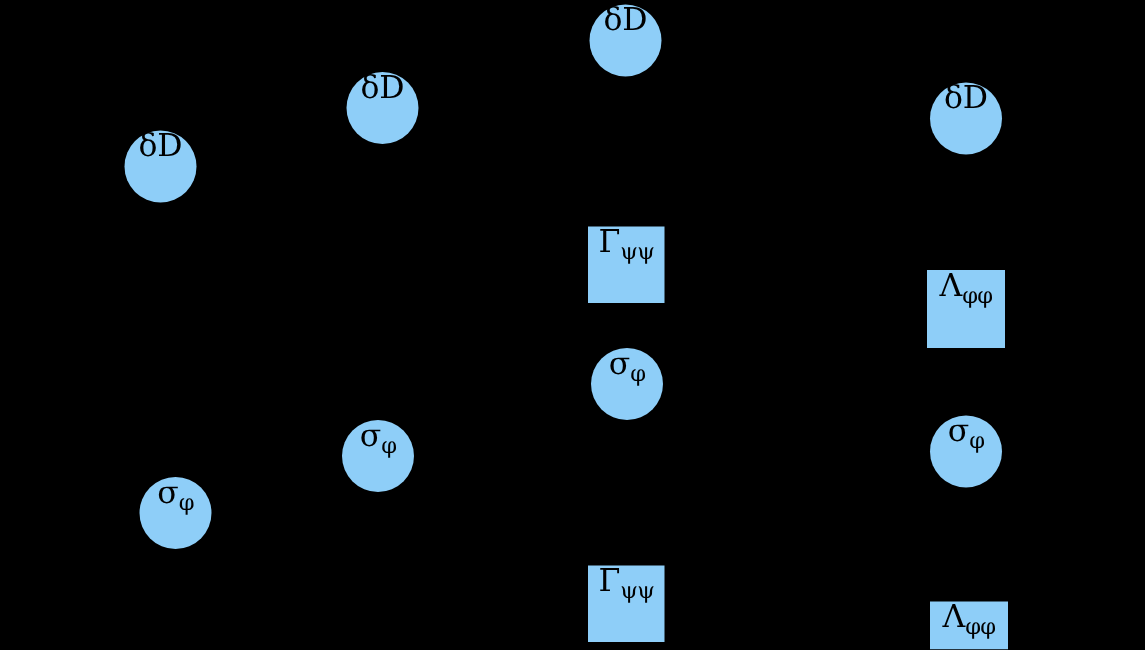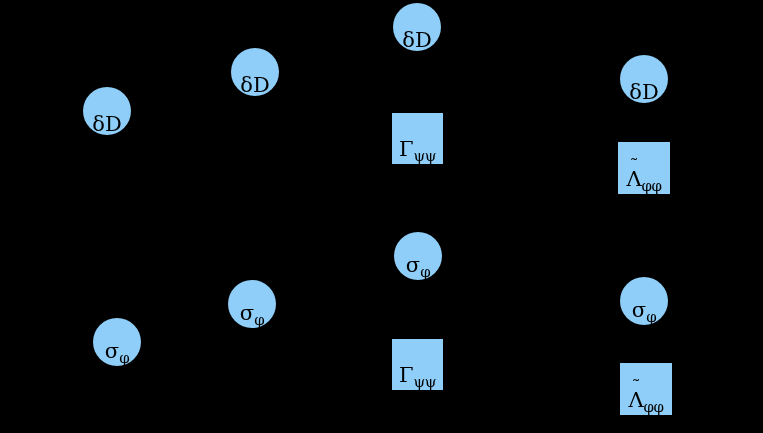--- a/index.html
+++ b/index.html
@@ -12,32 +12,33 @@
     position: relative;
     width: 763px;
     height: 433px;
     background: #000000;
     overflow: hidden;
     font-family: "DejaVu Serif", "Liberation Serif", serif;
   }
   .node {
     position: absolute;
     display: flex;
-    align-items: flex-end;
+    align-items: flex-start;
     justify-content: center;
     box-sizing: border-box;
     color: #000000;
     line-height: 1;
     user-select: none;
   }
   .node.circle {
     border-radius: 50%;
   }
   .node.square {
     border-radius: 0;
+    margin-top: 38px;
   }
   .node-label {
     display: inline-block;
     white-space: nowrap;
     text-align: center;
     font-family: "DejaVu Serif", "Liberation Serif", serif;
   }
   .base {
     font-size: 21px;
     letter-spacing: 0px;

